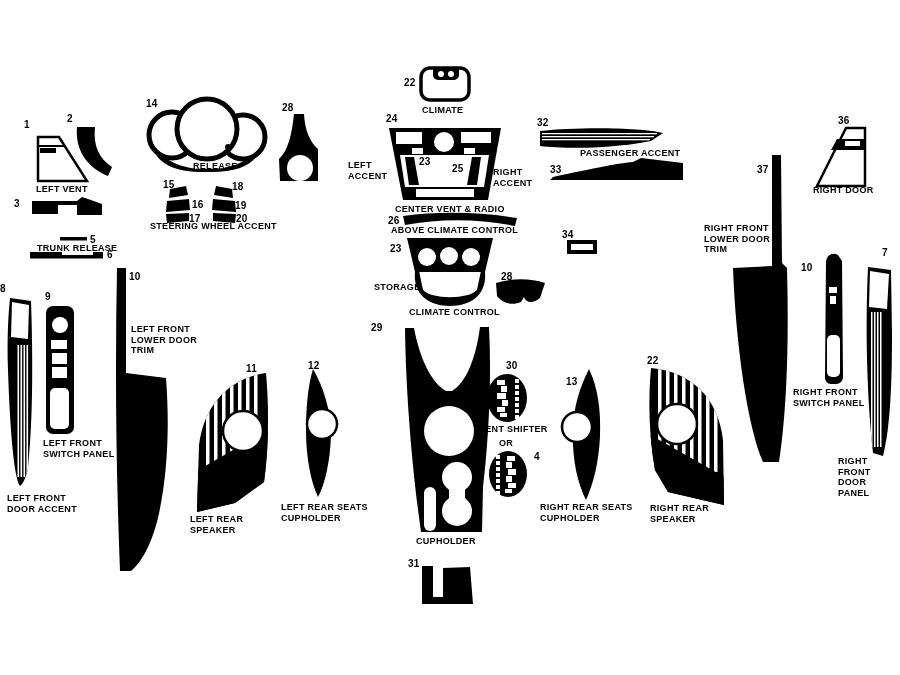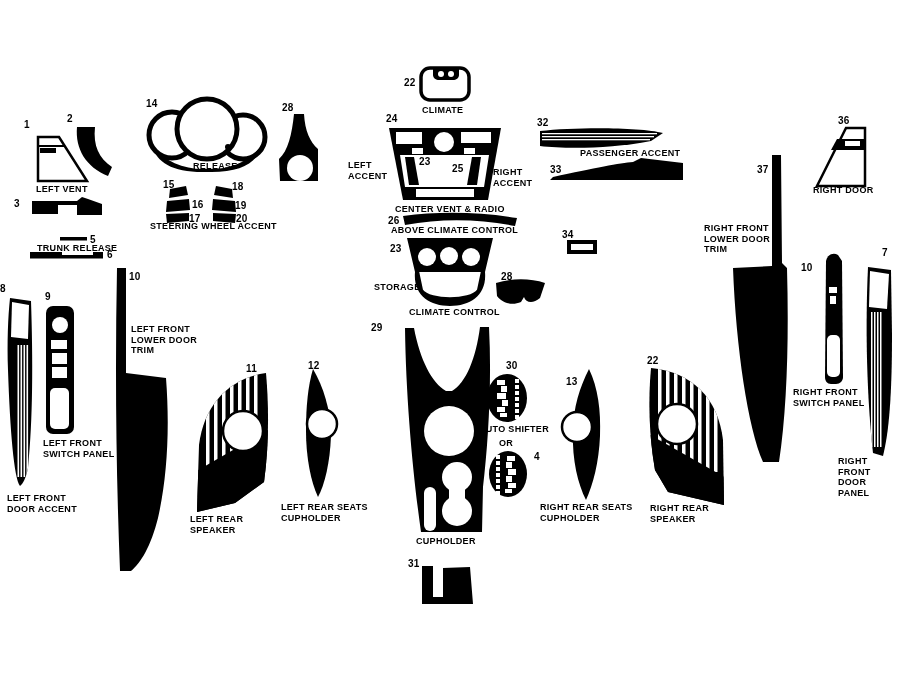--- a/index.html
+++ b/index.html
@@ -307,21 +307,21 @@
 LOWER DOOR
 TRIM</div>
 <div class="lbl cap" style="left:43px;top:438px">LEFT FRONT
 SWITCH PANEL</div>
 <div class="lbl cap" style="left:7px;top:493px">LEFT FRONT
 DOOR ACCENT</div>
 <div class="lbl cap" style="left:190px;top:514px">LEFT REAR
 SPEAKER</div>
 <div class="lbl cap" style="left:281px;top:502px">LEFT REAR SEATS
 CUPHOLDER</div>
-<div class="lbl cap" style="left:479px;top:424px">AUTO SHIFTER</div>
+<div class="lbl cap" style="left:479px;top:424px">VENT SHIFTER</div>
 <div class="lbl cap" style="left:499px;top:438px">OR</div>
 <div class="lbl cap" style="left:416px;top:536px">CUPHOLDER</div>
 <div class="lbl cap" style="left:540px;top:502px">RIGHT REAR SEATS
 CUPHOLDER</div>
 <div class="lbl cap" style="left:650px;top:503px">RIGHT REAR
 SPEAKER</div>
 <div class="lbl cap" style="left:793px;top:387px">RIGHT FRONT
 SWITCH PANEL</div>
 <div class="lbl cap" style="left:838px;top:456px">RIGHT FRONT
 DOOR PANEL</div>

